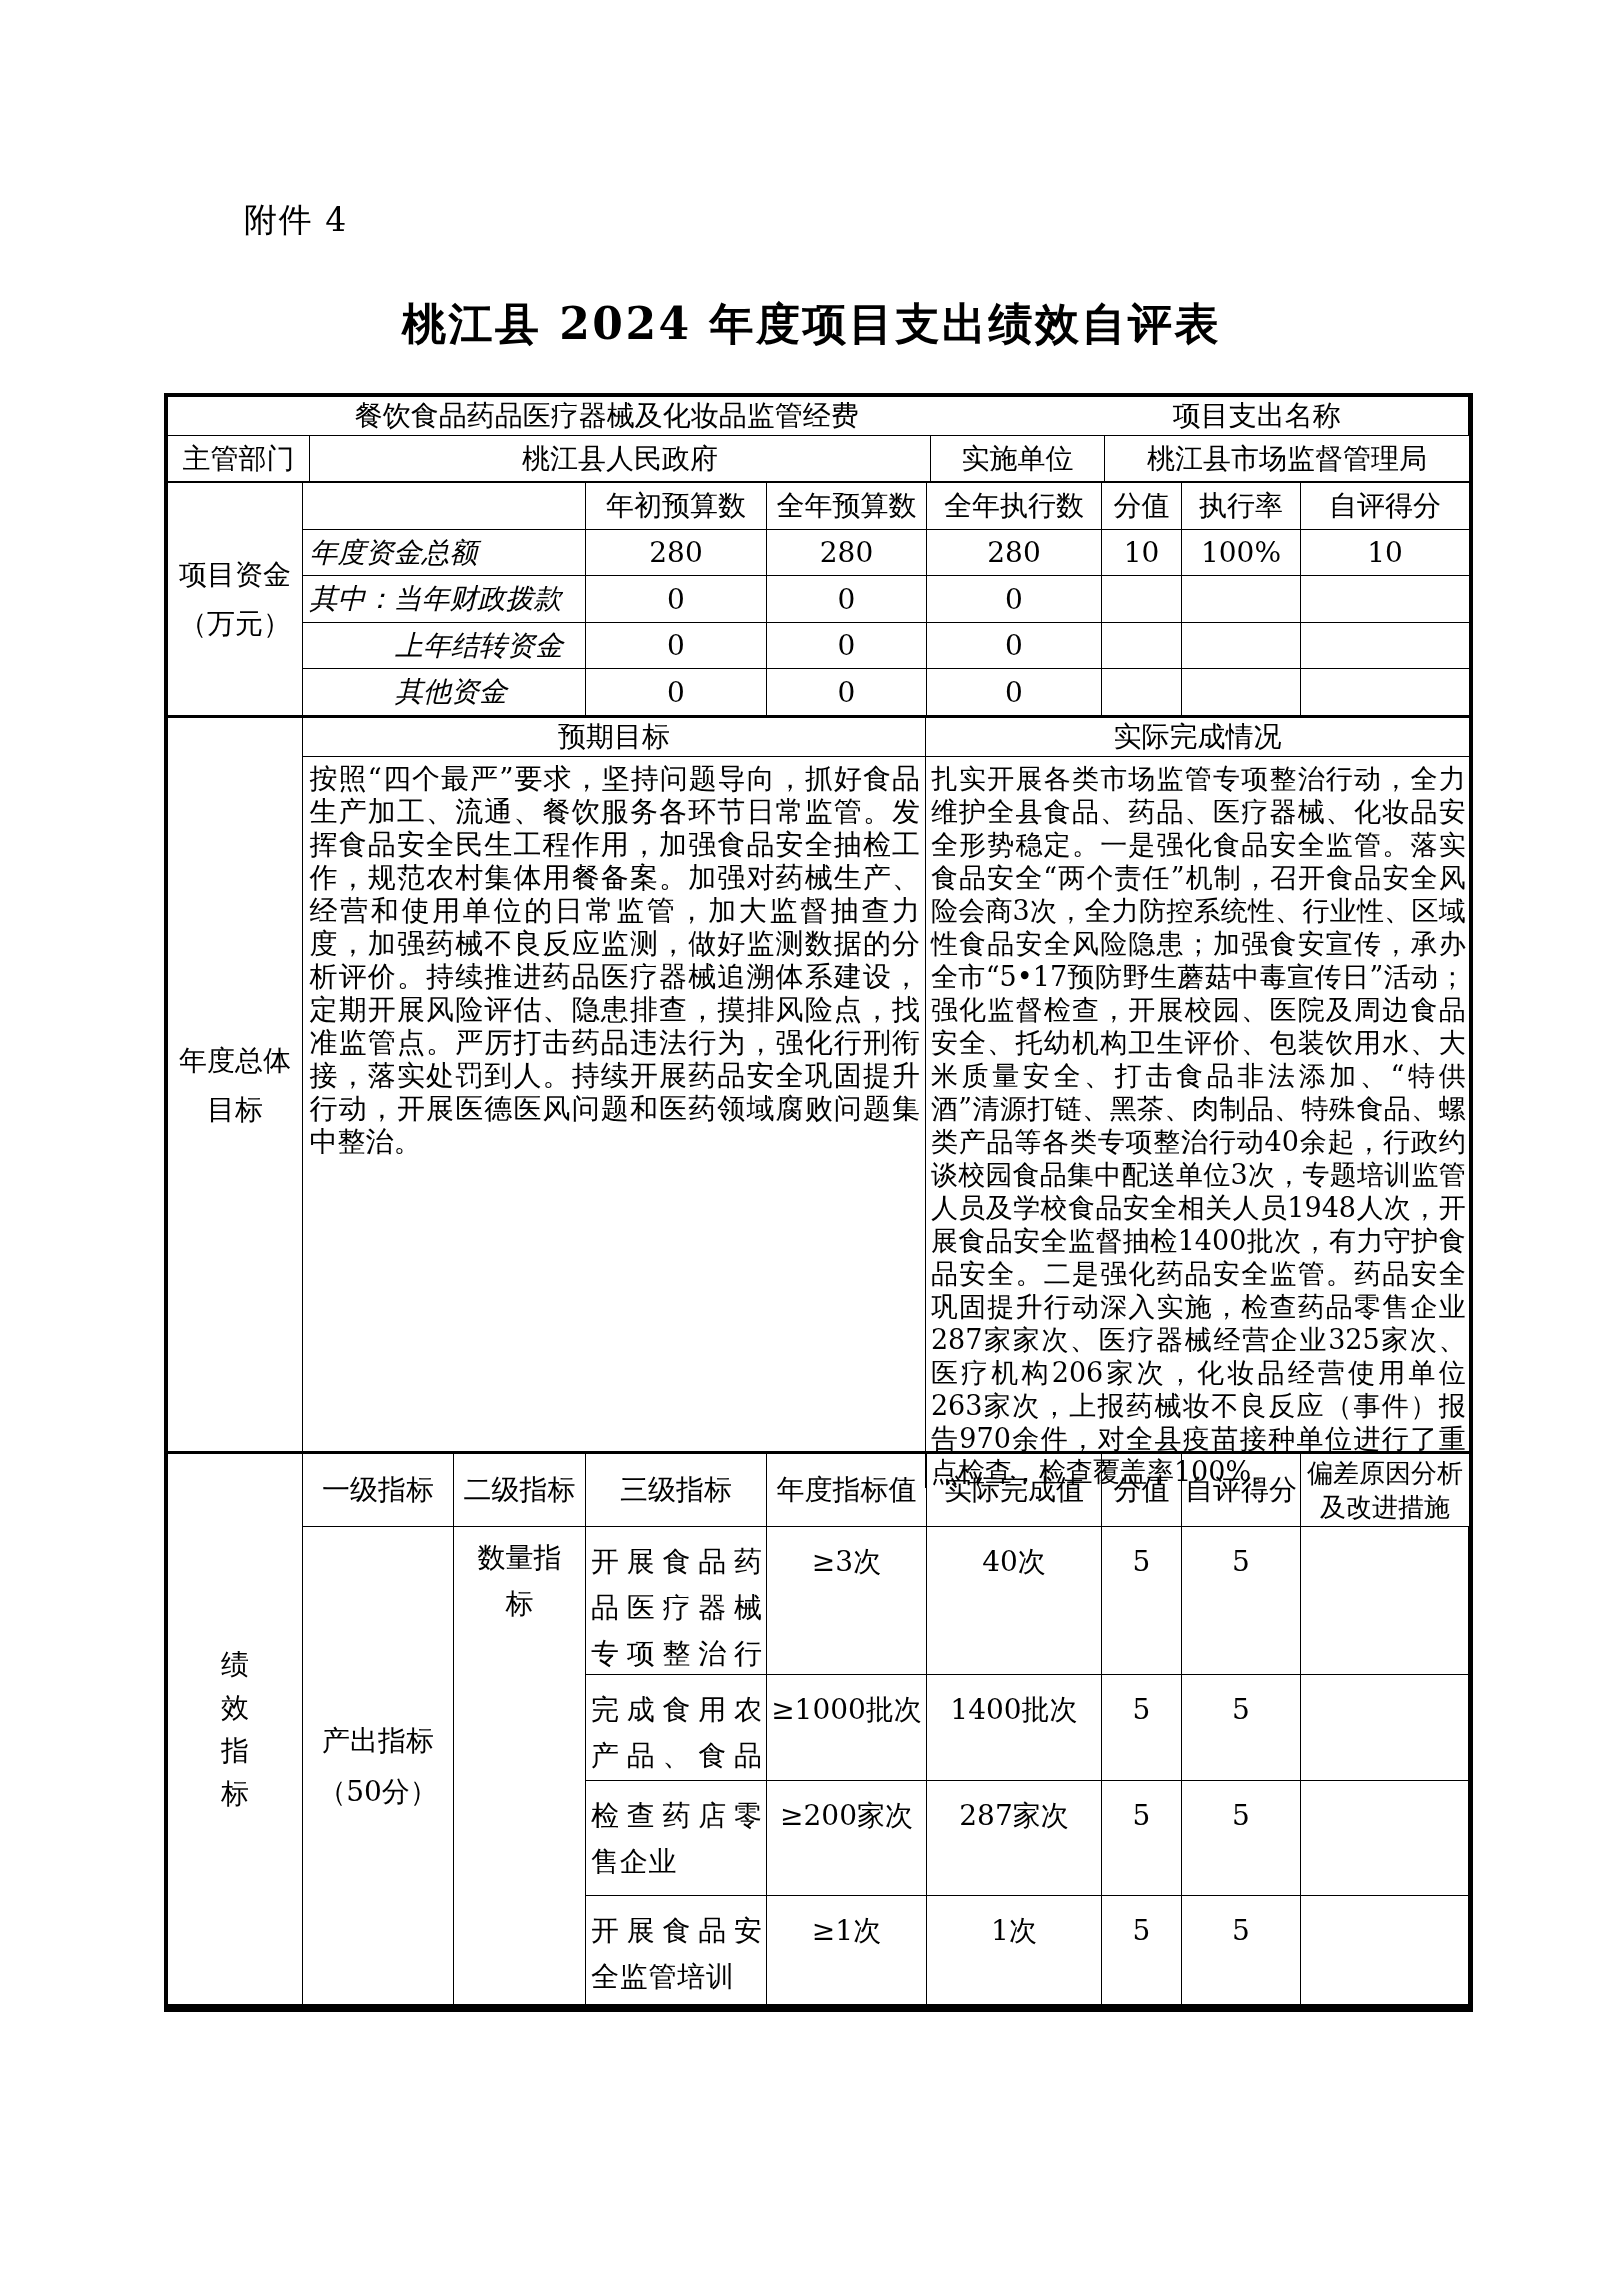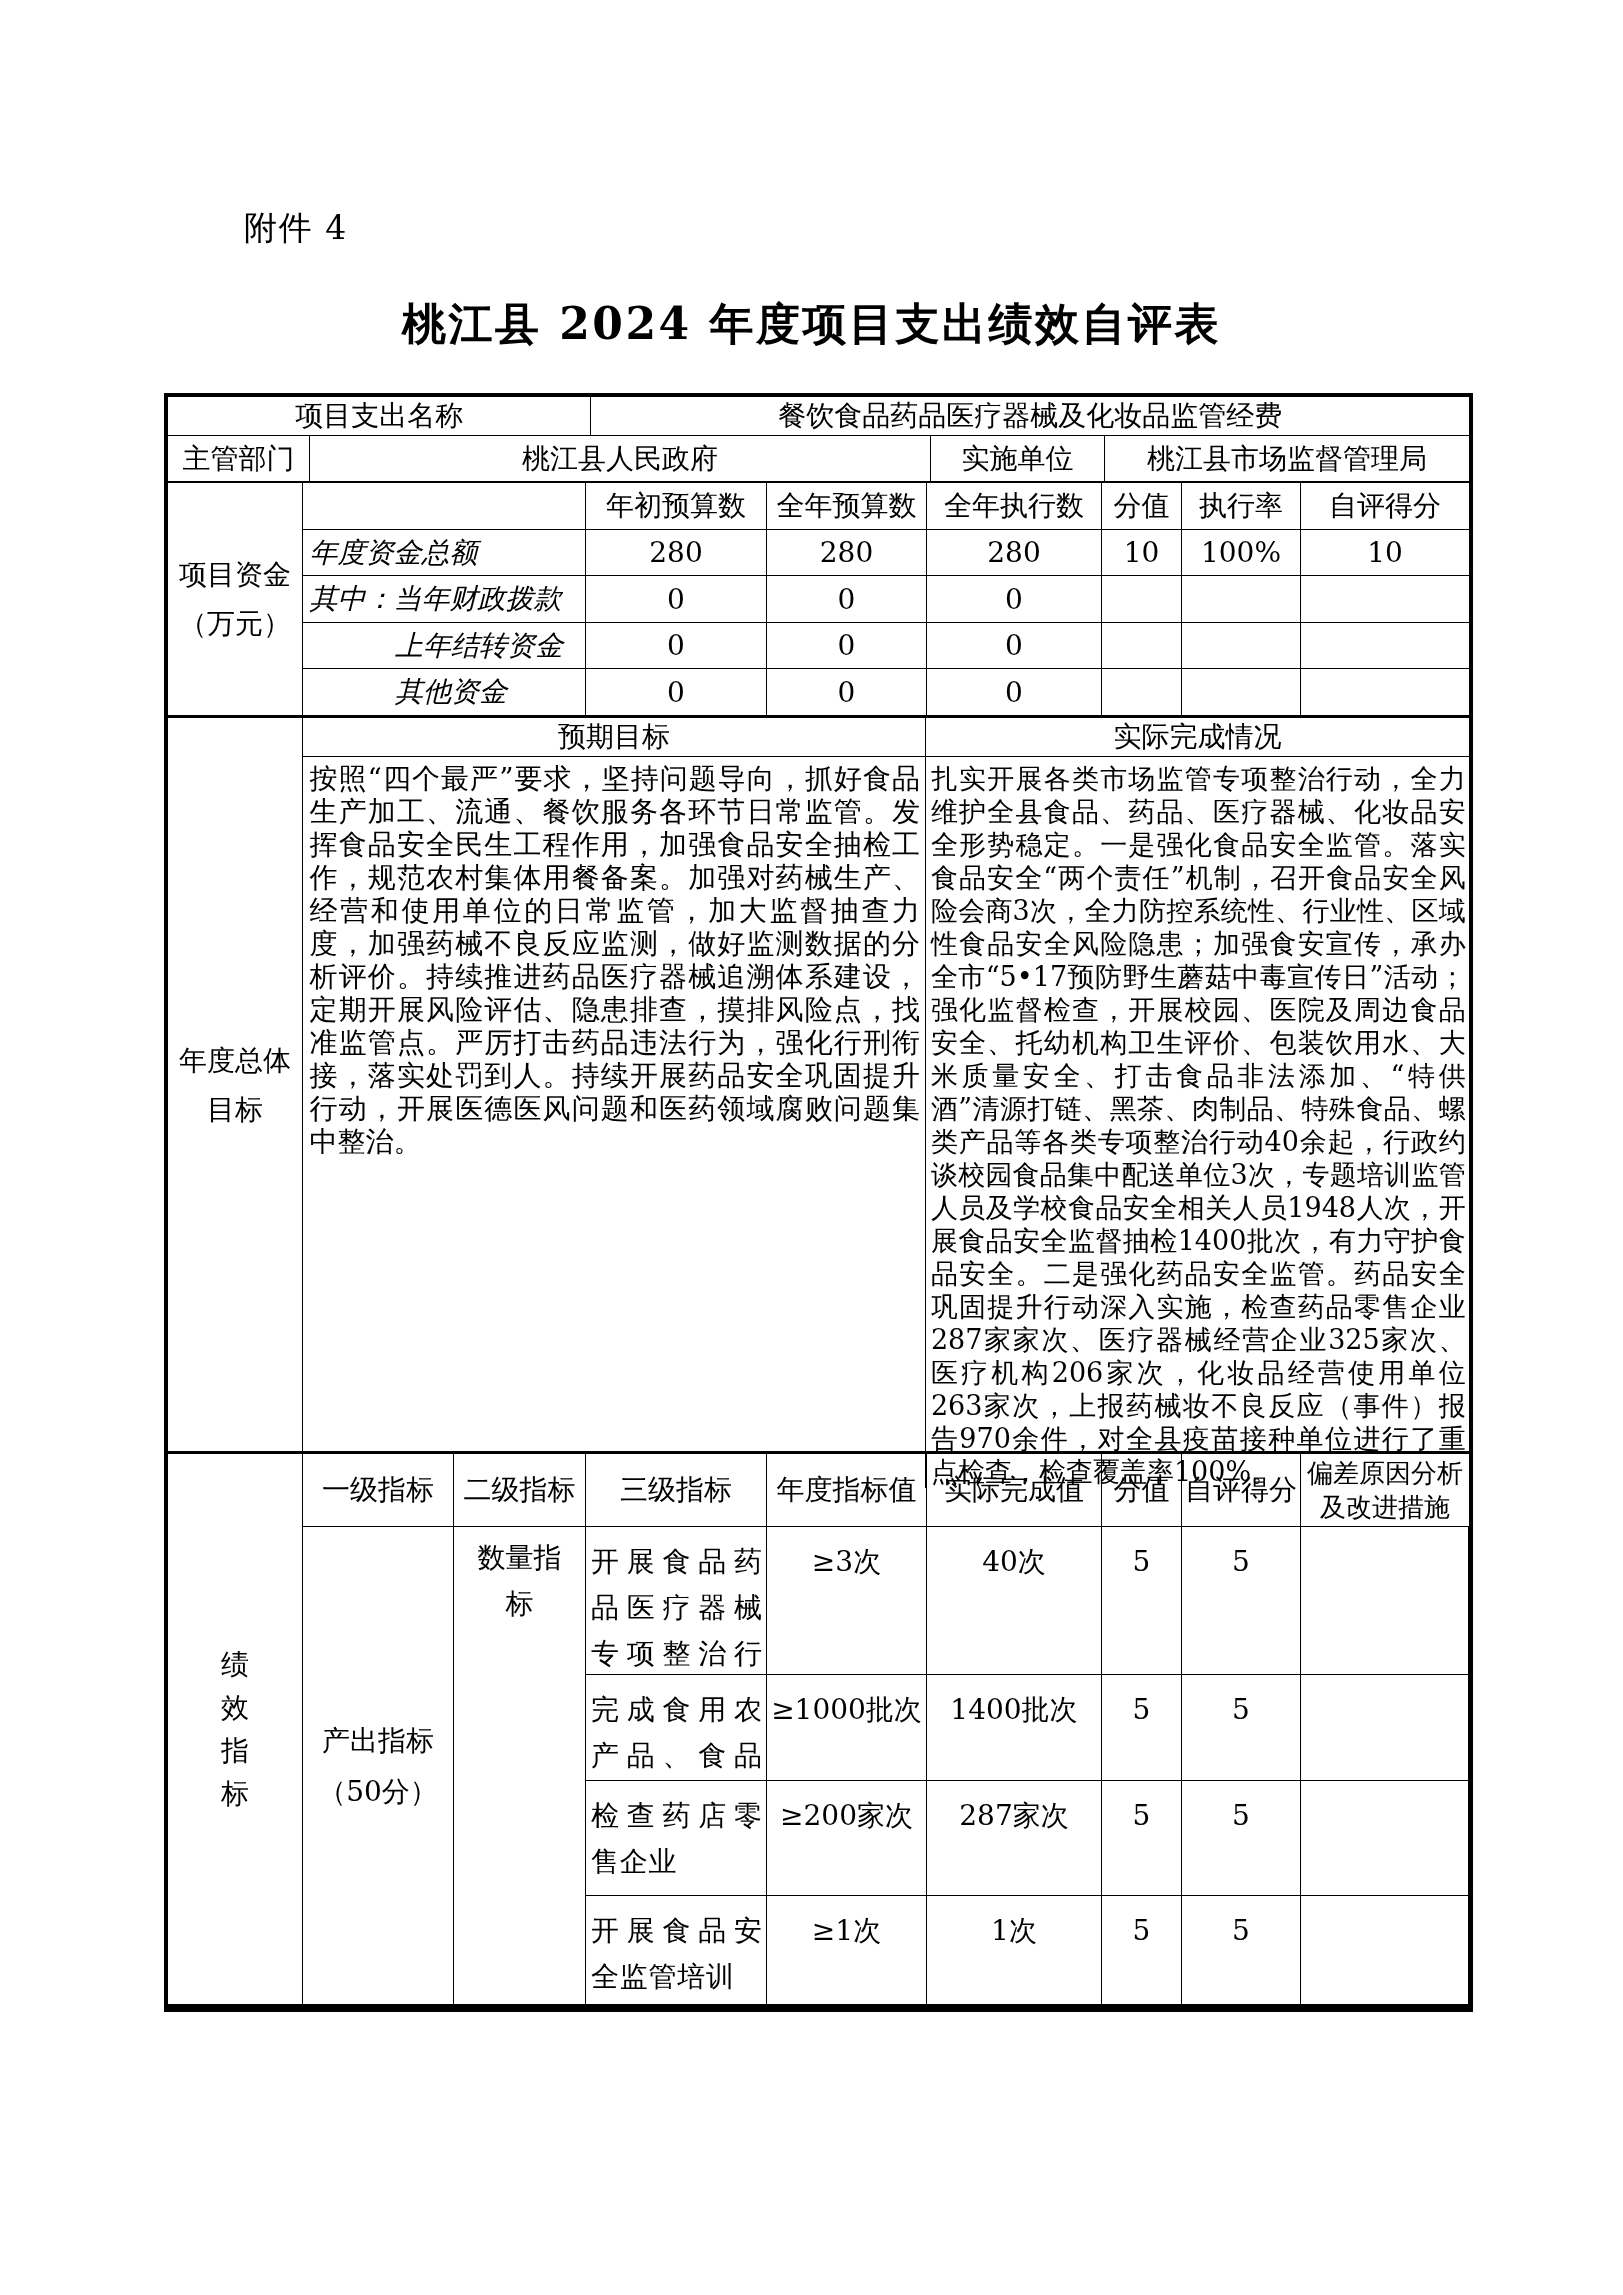--- a/index.html
+++ b/index.html
@@ -6,21 +6,21 @@
   html,body { background:#e9e9e9; }
   .page {
     position:relative;
     width:1623px; height:2295px;
     margin:0 auto;
     background:#ffffff;
     color:#000;
     font-family:"DejaVu Serif","Liberation Serif",serif;
   }
   .attachment {
-    position:absolute; left:244px; top:206px;
+    position:absolute; left:244px; top:198px;
     font-size:33px; letter-spacing:1.6px;
   }
   .doc-title {
     position:absolute; left:0; top:295px; width:100%;
     text-align:center; font-size:44px; font-weight:bold; letter-spacing:2.5px;
   }
   
   .tbl {
     position:absolute; left:164px; top:393px; width:1309px;
     border:4.9px solid #000; border-bottom-width:8.2px;
@@ -109,22 +109,22 @@
 <body>
 
 <div class="page">
 
   <div class="attachment">附件 4</div>
   <div class="doc-title">桃江县 2024 年度项目支出绩效自评表</div>
 
   <div class="tbl">
 
     <div class="row h-r1">
+      <div class="c w-name-value last">餐饮食品药品医疗器械及化妆品监管经费</div>
       <div class="c w-name-label">项目支出名称</div>
-      <div class="c w-name-value last">餐饮食品药品医疗器械及化妆品监管经费</div>
     </div>
 
     <div class="row h-r2 thick3">
       <div class="c w-dept-label">主管部门</div>
       <div class="c w-dept-value">桃江县人民政府</div>
       <div class="c w-impl-label">实施单位</div>
       <div class="c w-impl-value last">桃江县市场监督管理局</div>
     </div>
 
     <div class="sec">

